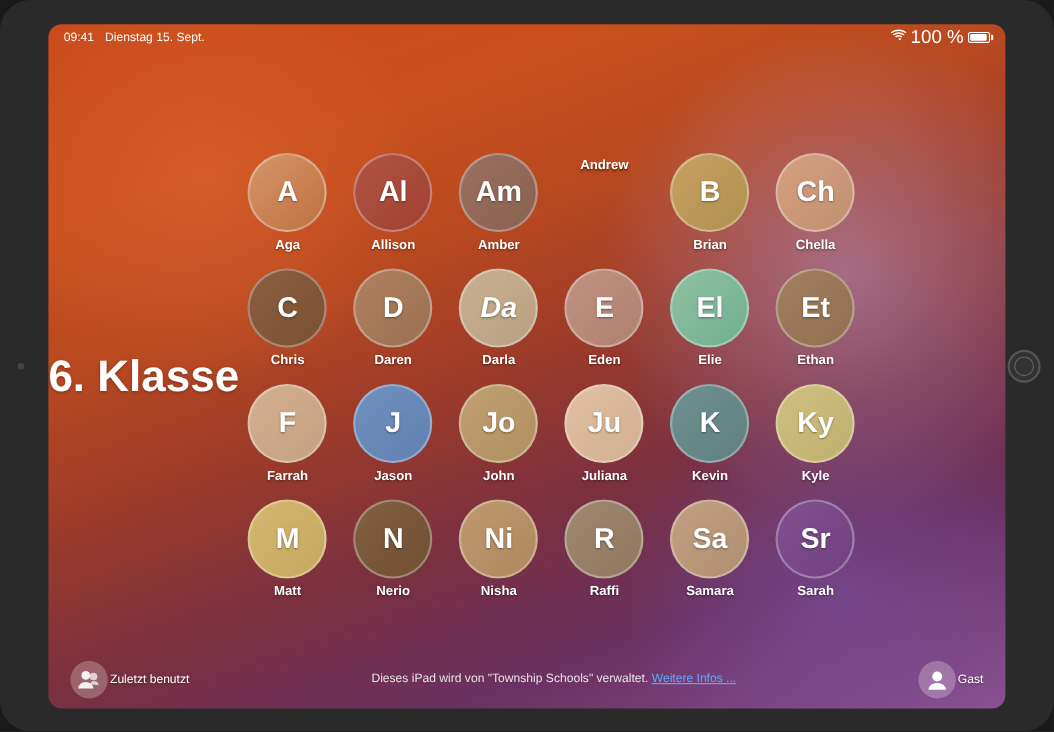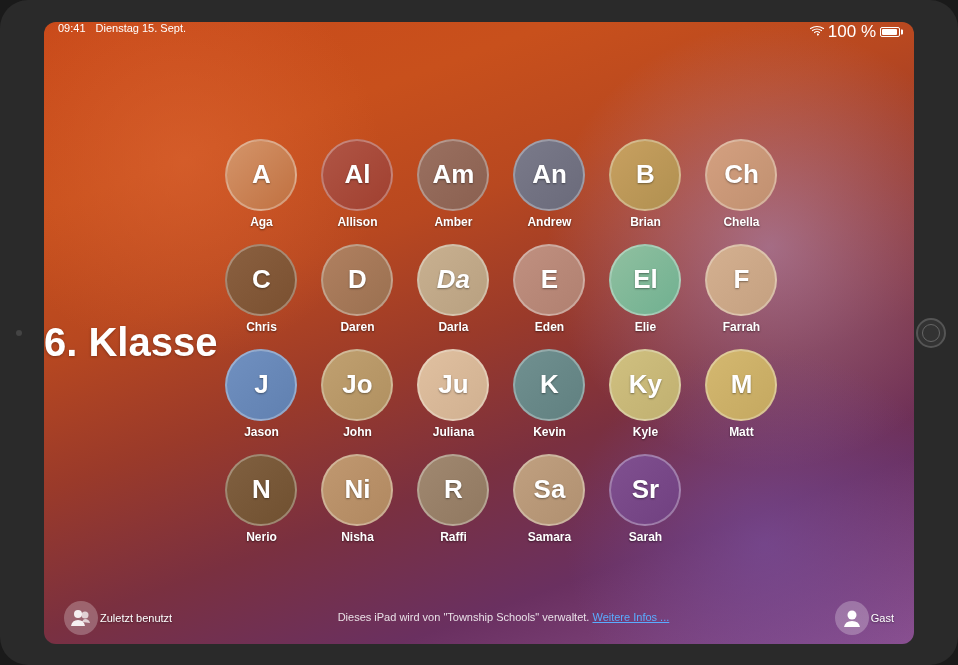--- a/index.html
+++ b/index.html
@@ -69,21 +69,21 @@
     }
 
     
     .status-bar {
       position: absolute;
       top: 0;
       left: 0;
       right: 0;
       height: 24px;
       display: flex;
-      align-items: flex-start;
+      align-items: center;
       justify-content: space-between;
       padding: 0 14px;
       z-index: 10;
     }
     .status-time {
       font-size: 11px;
       color: white;
       font-weight: 500;
     }
     .status-date {
@@ -363,21 +363,20 @@
           </div>
           <div class="student-item">
             <div class="student-avatar av-allison">Al</div>
             <span class="student-name">Allison</span>
           </div>
           <div class="student-item">
             <div class="student-avatar av-amber">Am</div>
             <span class="student-name">Amber</span>
           </div>
           <div class="student-item">
-            <div class="student-avatar av-andrew">An</div>
             <span class="student-name">Andrew</span>
           </div>
           <div class="student-item">
             <div class="student-avatar av-brian">B</div>
             <span class="student-name">Brian</span>
           </div>
           <div class="student-item">
             <div class="student-avatar av-chella">Ch</div>
             <span class="student-name">Chella</span>
           </div>
@@ -393,20 +392,24 @@
             <div class="student-avatar av-darla">Da</div>
             <span class="student-name">Darla</span>
           </div>
           <div class="student-item">
             <div class="student-avatar av-eden">E</div>
             <span class="student-name">Eden</span>
           </div>
           <div class="student-item">
             <div class="student-avatar av-elie">El</div>
             <span class="student-name">Elie</span>
+          </div>
+          <div class="student-item">
+            <div class="student-avatar av-ethan">Et</div>
+            <span class="student-name">Ethan</span>
           </div>
           <div class="student-item">
             <div class="student-avatar av-farrah">F</div>
             <span class="student-name">Farrah</span>
           </div>
           <div class="student-item">
             <div class="student-avatar av-jason">J</div>
             <span class="student-name">Jason</span>
           </div>
           <div class="student-item">

